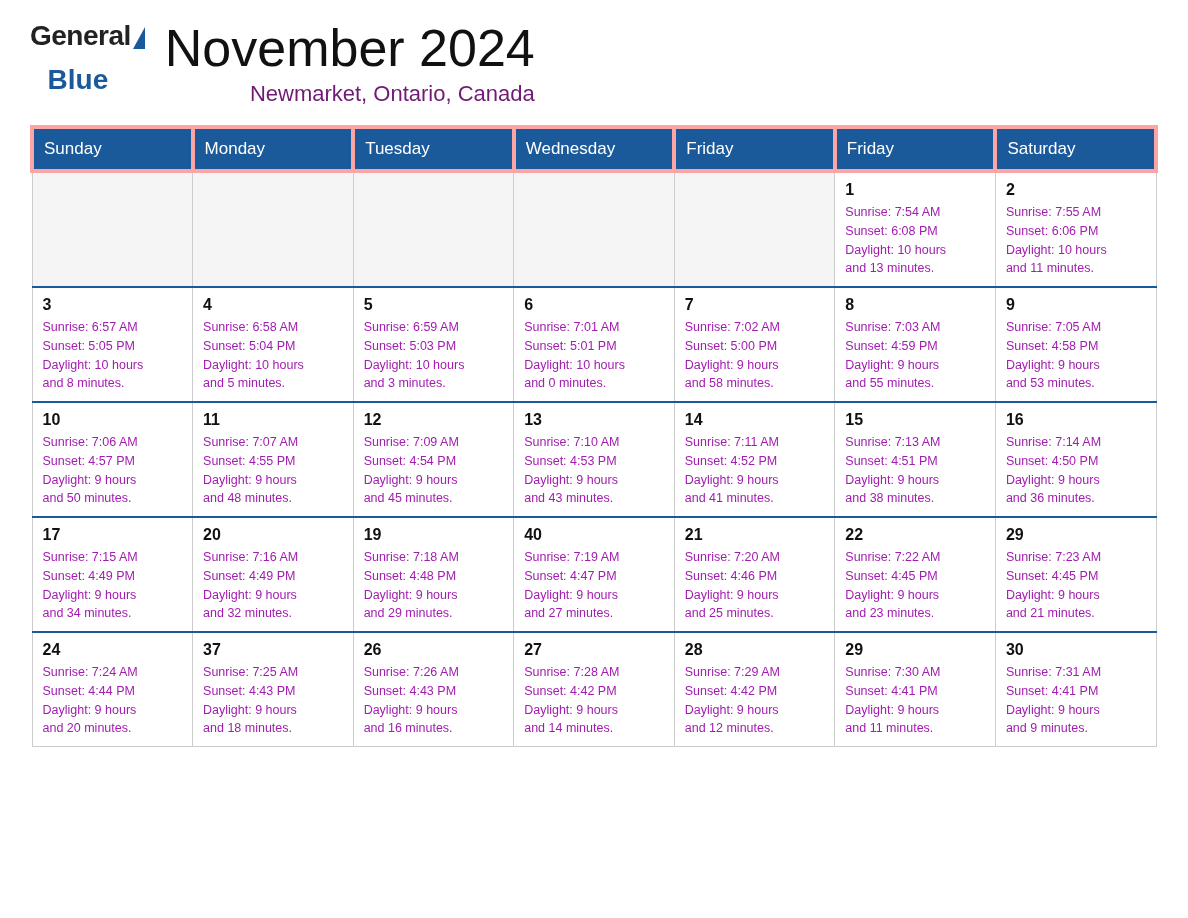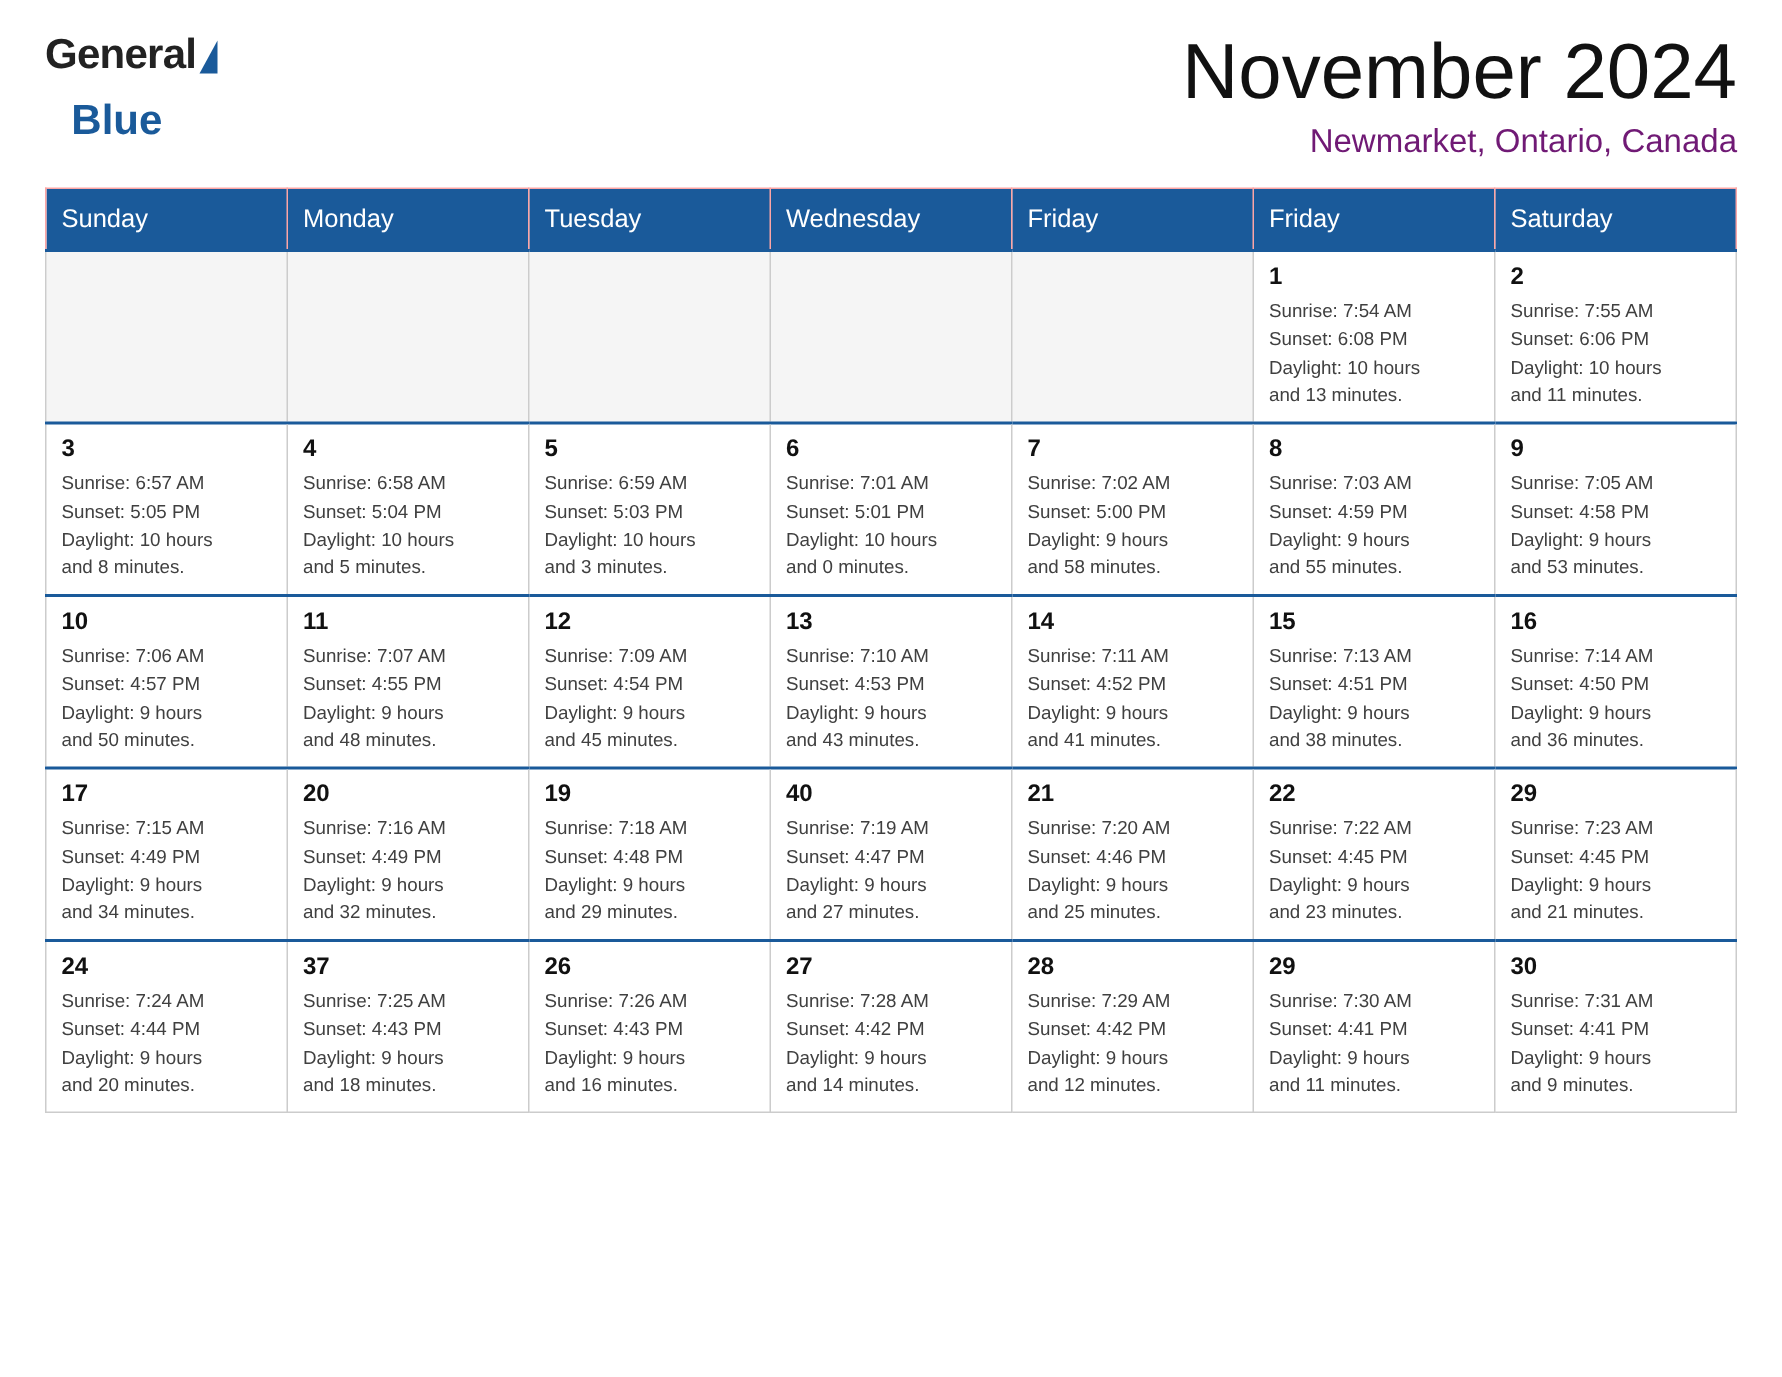--- a/index.html
+++ b/index.html
@@ -6,21 +6,21 @@
     body {
       font-family: Arial, sans-serif;
       background: #fff;
       color: #222;
       width: 1188px;
       min-height: 918px;
       padding: 20px 30px;
     }
     .header {
       display: flex;
-      justify-content: space-between;
+      justify-content: flex-start;
       align-items: flex-start;
       margin-bottom: 18px;
     }
     .logo {
       display: flex;
       flex-direction: column;
       align-items: flex-start;
     }
     .logo-top {
       display: flex;
@@ -67,21 +67,21 @@
       border-collapse: collapse;
       table-layout: fixed;
     }
     .calendar th {
       background-color: #1a5a9a;
       color: #fff;
       font-size: 17px;
       font-weight: normal;
       padding: 10px 10px;
       text-align: left;
-      border: 1px solid #fca5a5;
+      border: 4px solid #fca5a5;
     }
     .calendar td {
       vertical-align: top;
       padding: 8px 10px;
       border: 1px solid #ccc;
       border-top: 2px solid #1a5a9a;
       background: #fff;
       font-size: 13px;
       height: 110px;
     }
@@ -91,21 +91,21 @@
     }
     .day-num {
       font-size: 16px;
       font-weight: bold;
       color: #111;
       display: block;
       margin-bottom: 4px;
     }
     .day-info {
       font-size: 12.5px;
-      color: #404040;
+      color: #a21caf;
       line-height: 1.5;
     }
   </style>
 </head>
 <body>
 
 <div class="header">
   <div class="logo">
     <div class="logo-top">
       <span class="logo-general">General</span>

